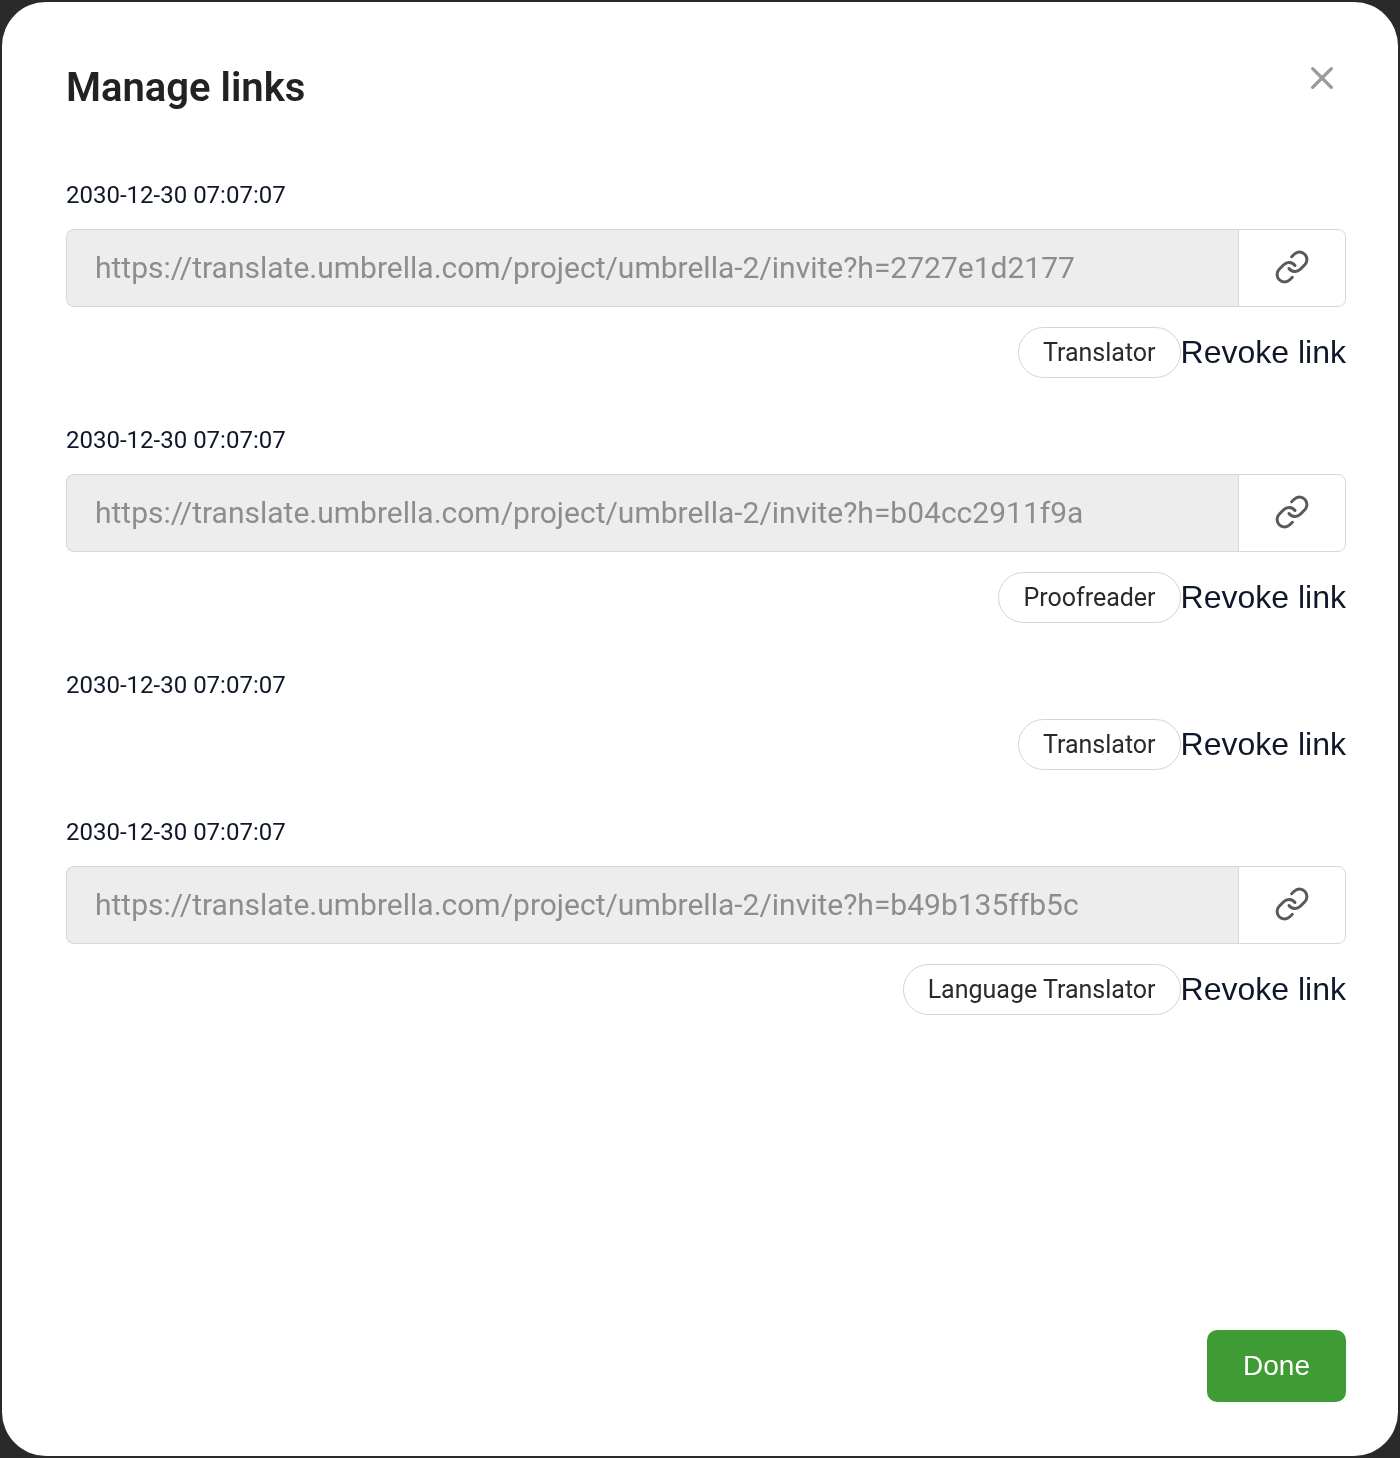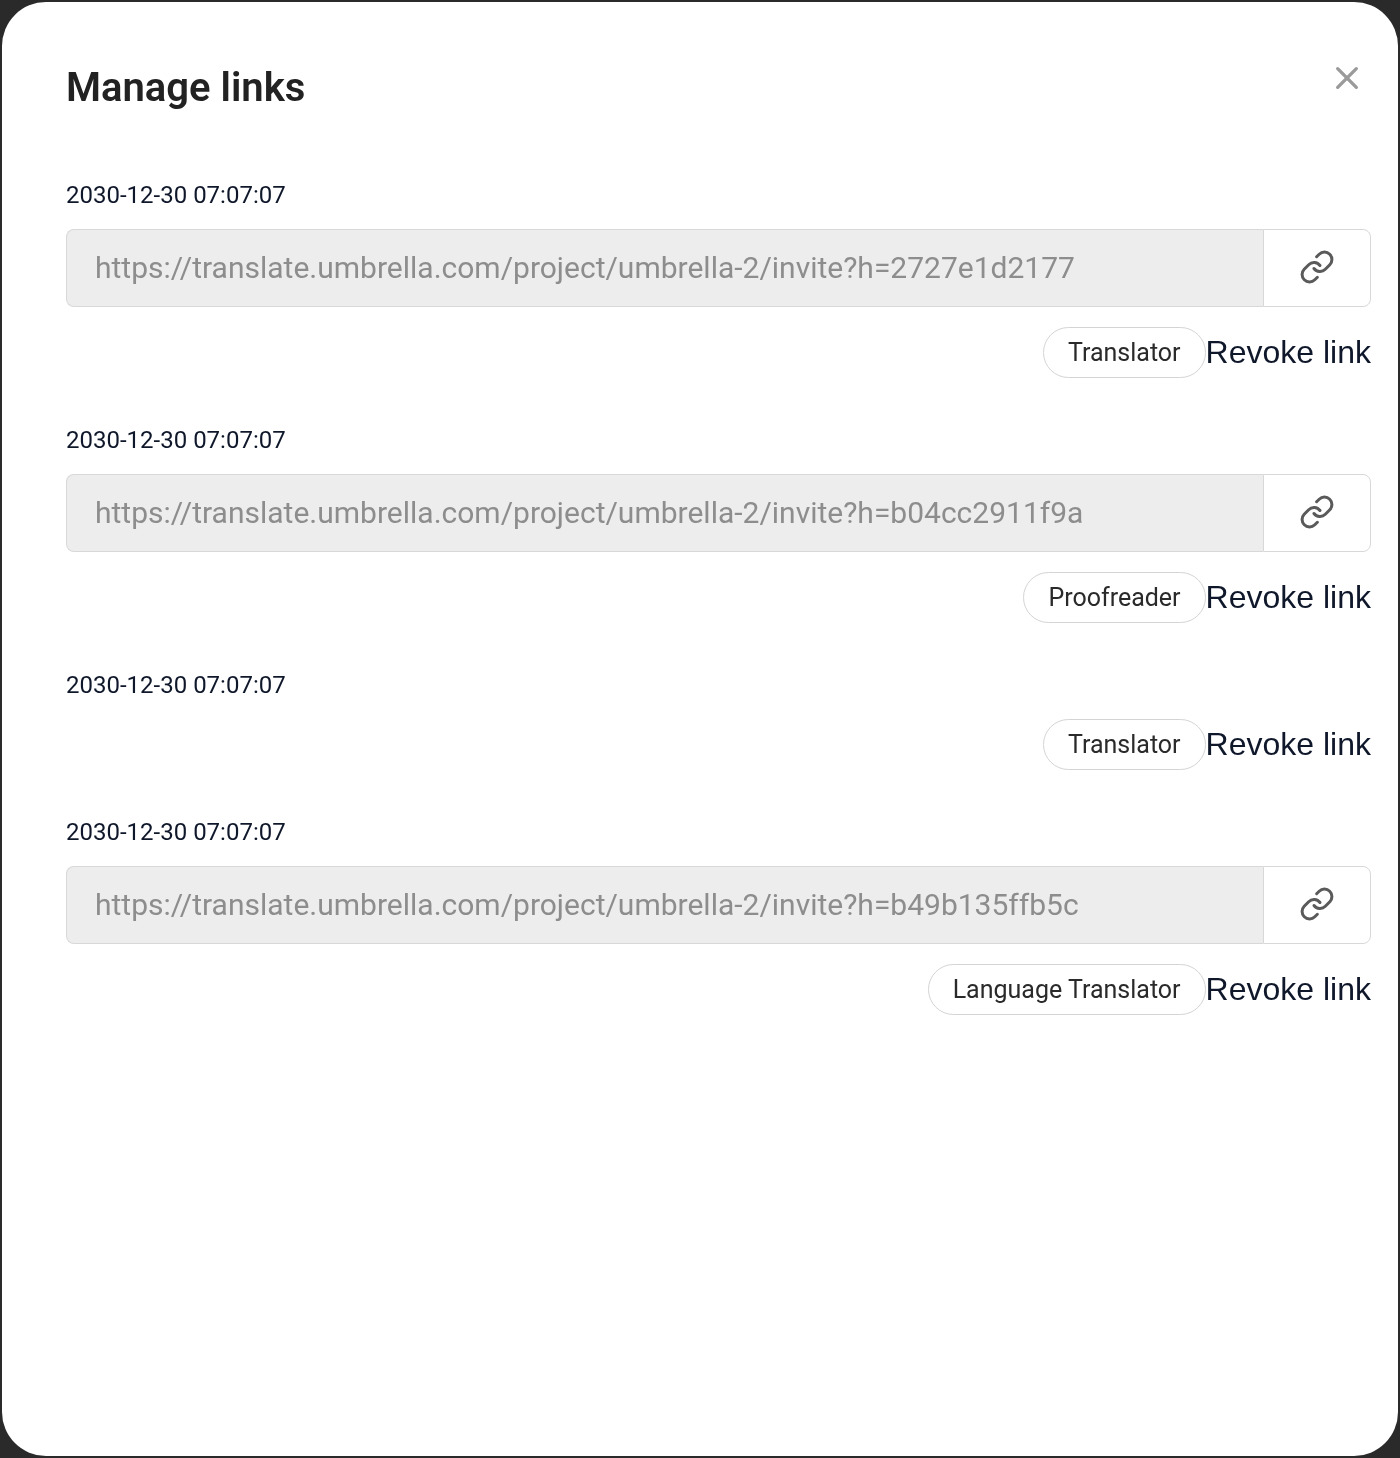--- a/index.html
+++ b/index.html
@@ -14,21 +14,21 @@
       height: 1458px;
       display: flex;
       align-items: center;
       justify-content: center;
     }
     .modal {
       background: #ffffff;
       border-radius: 44px;
       width: 1396px;
       height: 1454px;
-      padding: 62px 27px 54px 64px;
+      padding: 62px 52px 54px 64px;
       position: relative;
       display: flex;
       flex-direction: column;
     }
     .modal-header {
       display: flex;
       justify-content: space-between;
       align-items: flex-start;
     }
     .modal-title {
@@ -213,13 +213,16 @@
         </button>
       </div>
       <div class="link-footer">
         <span class="role-chip">Language Translator</span>
         <button class="revoke-link">Revoke link</button>
       </div>
     </div>
 
   </div>
 
+  <div class="modal-footer">
+    <button class="done-btn">Done</button>
+  </div>
 </div>
 
 </body></html>

